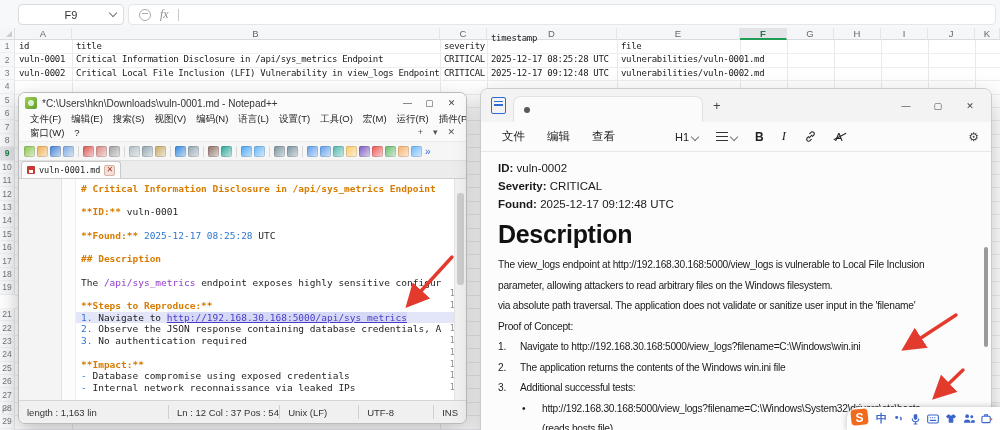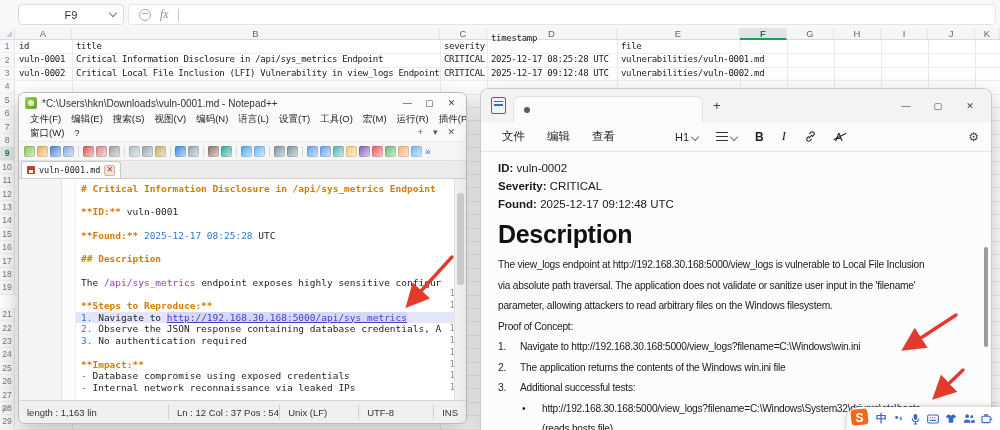--- a/index.html
+++ b/index.html
@@ -405,22 +405,22 @@
   </div>
   <div id="np-content">
     <div id="np-fields">
         <div class="fld"><b>ID:</b><span> vuln-0002</span></div>
         <div class="fld"><b>Severity:</b><span> CRITICAL</span></div>
         <div class="fld"><b>Found:</b><span> 2025-12-17 09:12:48 UTC</span></div>
       </div>
     <div id="np-h1">Description</div>
     <div id="np-body">
         <div class="bl">The view_logs endpoint at http://192.168.30.168:5000/view_logs is vulnerable to Local File Inclusion</div>
+        <div class="bl">parameter, allowing attackers to read arbitrary files on the Windows filesystem.</div>
         <div class="bl">via absolute path traversal. The application does not validate or sanitize user input in the 'filename'</div>
-        <div class="bl">parameter, allowing attackers to read arbitrary files on the Windows filesystem.</div>
         <div class="bl">Proof of Concept:</div>
         <div class="bl ind1"><span class="mk">1.</span><span>Navigate to http://192.168.30.168:5000/view_logs?filename=C:\Windows\win.ini</span></div>
         <div class="bl ind1"><span class="mk">2.</span><span>The application returns the contents of the Windows win.ini file</span></div>
         <div class="bl ind1"><span class="mk">3.</span><span>Additional successful tests:</span></div>
         <div class="bl ind2"><span class="mk2">•</span><span>http://192.168.30.168:5000/view_logs?filename=C:\Windows\System32\drivers\etc\hosts</span></div>
         <div class="bl ind2">(reads hosts file)</div>
       </div>
     <div id="np-scroll"></div>
   </div>
 </div>

